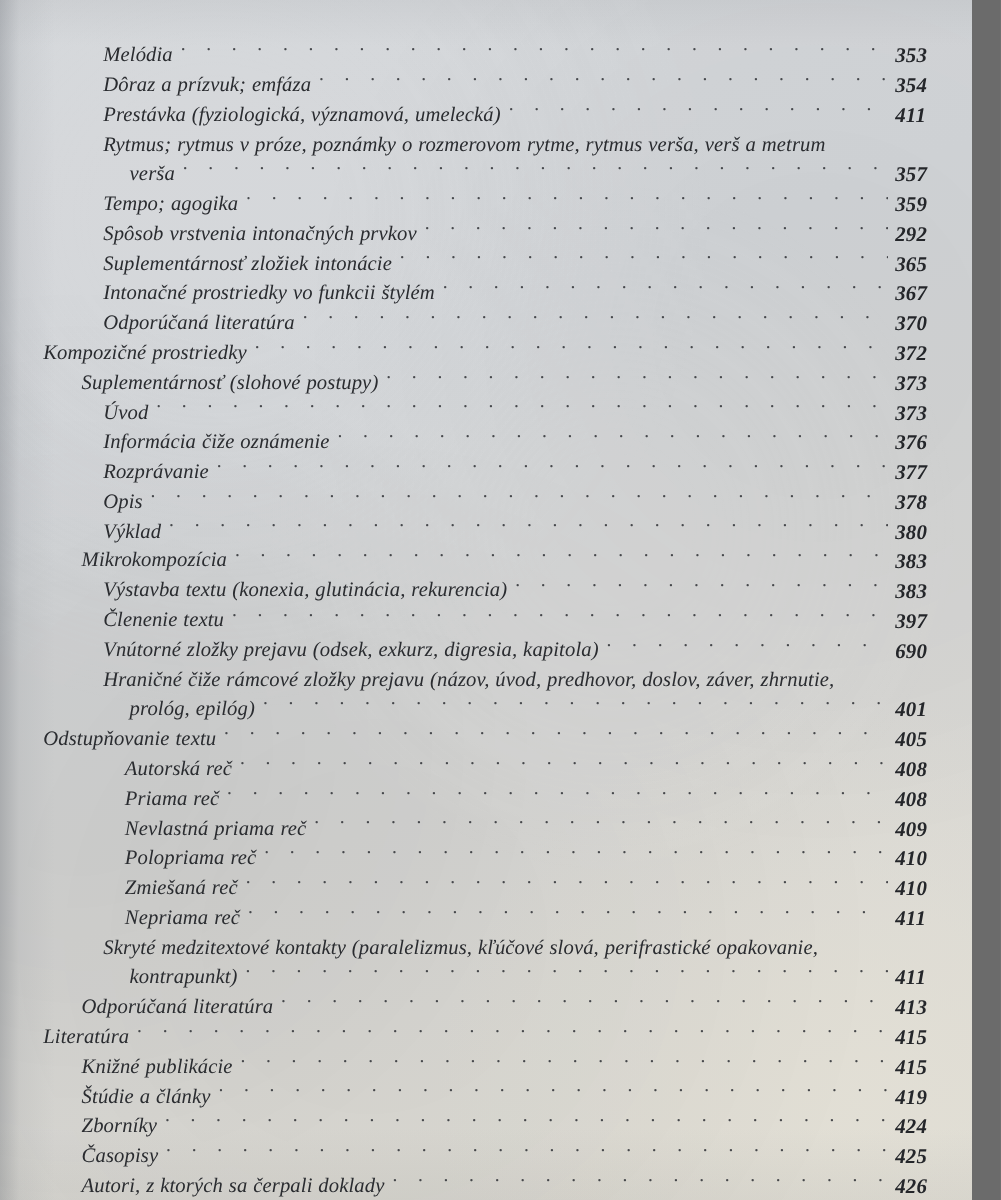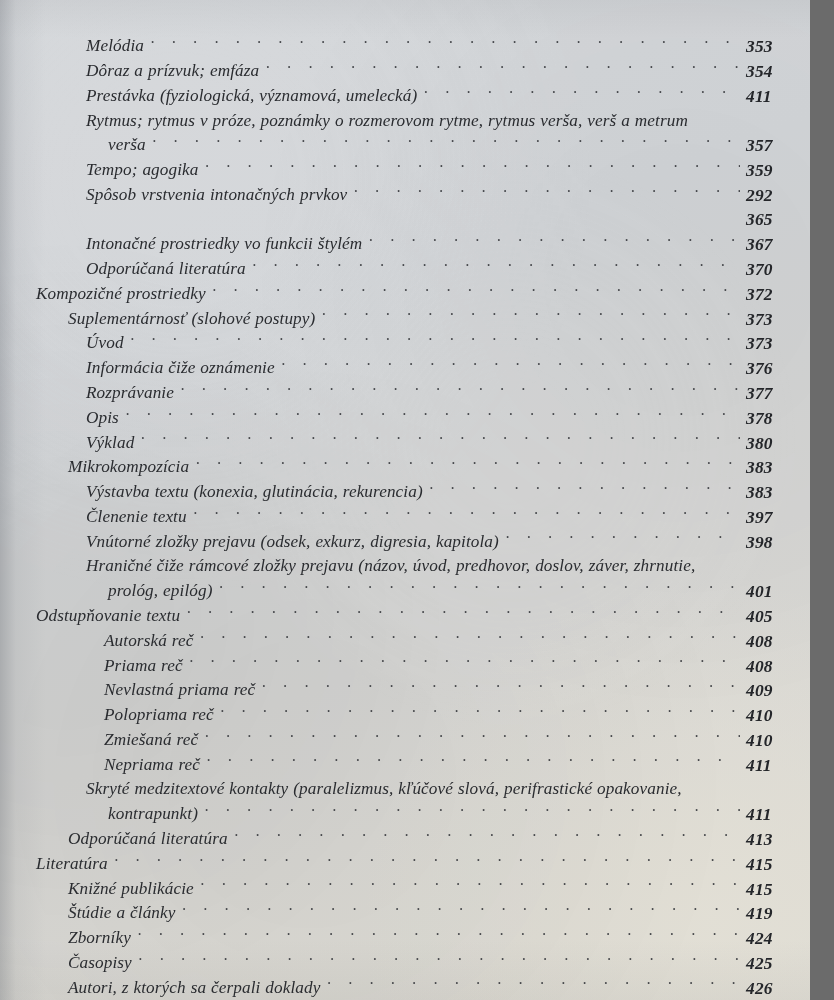--- a/index.html
+++ b/index.html
@@ -195,20 +195,26 @@
       <div class="entry lvl2">
         <div class="firstline">
           <div class="row">
             <span class="label">Spôsob vrstvenia intonačných prvkov</span>
             <span class="leader"></span>
           </div>
         </div>
         <span class="pageno">292</span>
       </div>
       <div class="entry lvl2">
+        <div class="firstline">
+          <div class="row">
+            <span class="label">Suplementárnosť zložiek intonácie</span>
+            <span class="leader"></span>
+          </div>
+        </div>
         <span class="pageno">365</span>
       </div>
       <div class="entry lvl2">
         <div class="firstline">
           <div class="row">
             <span class="label">Intonačné prostriedky vo funkcii štylém</span>
             <span class="leader"></span>
           </div>
         </div>
         <span class="pageno">367</span>
@@ -312,21 +318,21 @@
         </div>
         <span class="pageno">397</span>
       </div>
       <div class="entry lvl2">
         <div class="firstline">
           <div class="row">
             <span class="label">Vnútorné zložky prejavu (odsek, exkurz, digresia, kapitola)</span>
             <span class="leader"></span>
           </div>
         </div>
-        <span class="pageno">398</span>
+        <span class="pageno">690</span>
       </div>
       <div class="entry lvl2 multi">
         <div class="firstline nodots">
           <div class="row">
             <span class="label">Hraničné čiže rámcové zložky prejavu (názov, úvod, predhovor, doslov, záver, zhrnutie,</span>
             <span class="leader none"></span>
           </div>
         </div>
         <div class="wrap">
           <div class="row">

